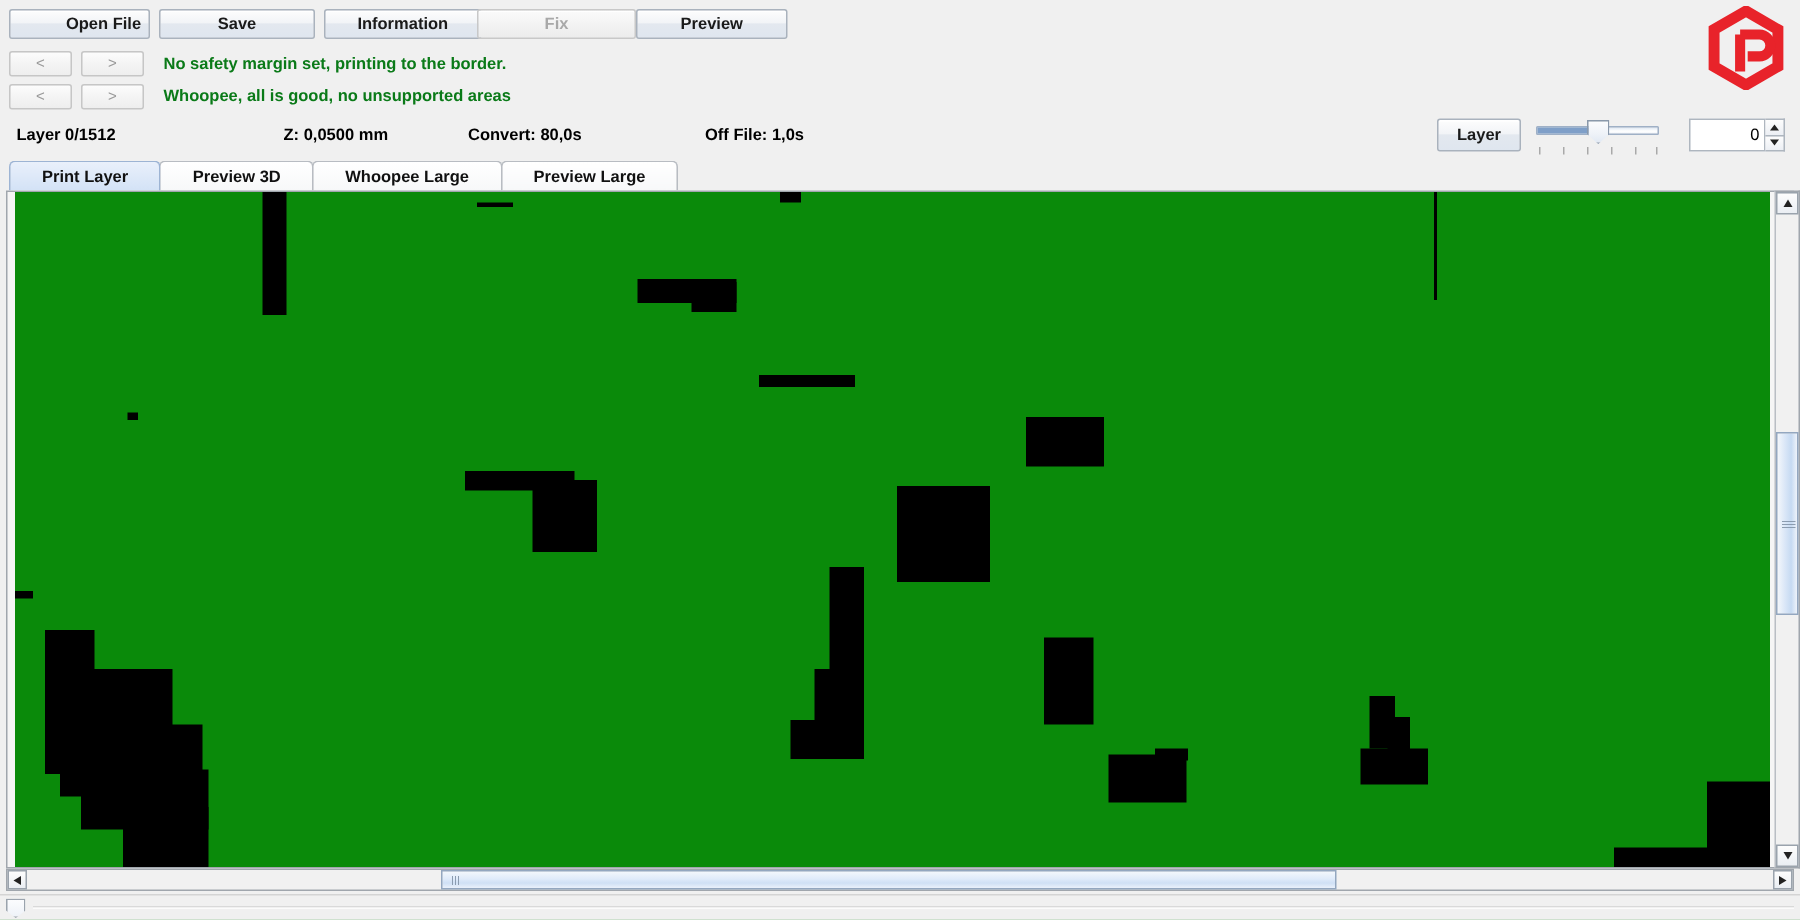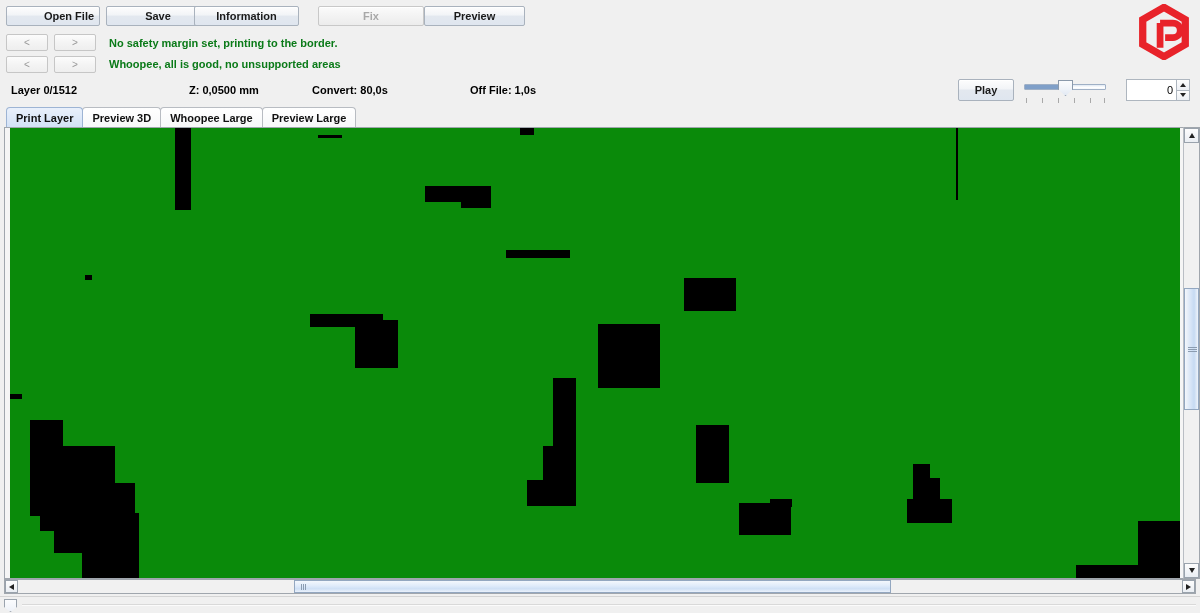--- a/index.html
+++ b/index.html
@@ -112,21 +112,21 @@
     background: linear-gradient(to bottom,#fdfdfd,#eceff4);
     display: flex; align-items: center; justify-content: center;
     font-size: 6px; color: #333; cursor: pointer; line-height: 1;
   }
   .spin:first-child { border-bottom: none; }
 
   
   #tabs { position: absolute; left: 6px; top: 107px; height: 20px; display: flex; }
   .tab {
     height: 20px;
-    padding: 0 9px;
+    padding: 0 21px;
     display: flex; align-items: center;
     border: 1px solid #b8bcc2;
     border-bottom: none;
     border-top-left-radius: 4px; border-top-right-radius: 4px;
     background: linear-gradient(to bottom,#ffffff 0%,#f7f8f9 100%);
     font-size: 11px; font-weight: bold; color: #111;
     margin-right: -1px;
     cursor: pointer;
     white-space: nowrap;
   }
@@ -224,21 +224,21 @@
   .arrow-right{ width:0;height:0;border-top:3.5px solid transparent;border-bottom:3.5px solid transparent;border-left:5px solid #222; }
 </style>
 </head>
 <body>
 
 <div id="app">
 
   <div id="toolbar-main">
       <div class="btn" style="left: 6px; width: 94px; padding-left: 32px;">Open File</div>
       <div class="btn" style="left: 106px; width: 104px;">Save</div>
-      <div class="btn" style="left: 194px; width: 105px;">Information</div>
+      <div class="btn" style="left: 216px; width: 105px;">Information</div>
       <div class="btn disabled" style="left: 318px; width: 106px;">Fix</div>
       <div class="btn" style="left: 424px; width: 101px;">Preview</div>
     </div>
 
   <div>
     <div class="navbtn" style="left:6px;  top:34px;">&lt;</div>
     <div class="navbtn" style="left:54px; top:34px;">&gt;</div>
     <div class="navbtn" style="left:6px;  top:56px;">&lt;</div>
     <div class="navbtn" style="left:54px; top:56px;">&gt;</div>
   </div>
@@ -251,21 +251,21 @@
   <div class="infotext" style="left:312px; top:84px;">Convert: 80,0s</div>
   <div class="infotext" style="left:470px; top:84px;">Off File: 1,0s</div>
 
   <div id="logo">
     <svg viewBox="0 0 100 100" width="56" height="56" aria-hidden="true">
       <path d="M50 6 L88 28 L88 72 L50 94 L12 72 L12 28 Z" fill="none" stroke="#e8232a" stroke-width="13" stroke-linejoin="miter"></path>
       <path d="M43 34 L43 78 M43 34 L66 34 A13 13 0 0 1 66 60 L52 60" fill="none" stroke="#e8232a" stroke-width="12" stroke-linejoin="miter" stroke-linecap="butt"></path>
     </svg>
   </div>
 
-  <div class="btn" id="play-button">Play</div>
+  <div class="btn" id="play-button">Layer</div>
 
   <div id="slider-wrap">
     <div id="slider-track"></div>
     <div id="slider-fill"></div>
     <div id="slider-thumb"></div>
     <div class="stick" style="left:2px;"></div>
     <div class="stick" style="left:18px;"></div>
     <div class="stick" style="left:34px;"></div>
     <div class="stick" style="left:50px;"></div>
     <div class="stick" style="left:66px;"></div>

